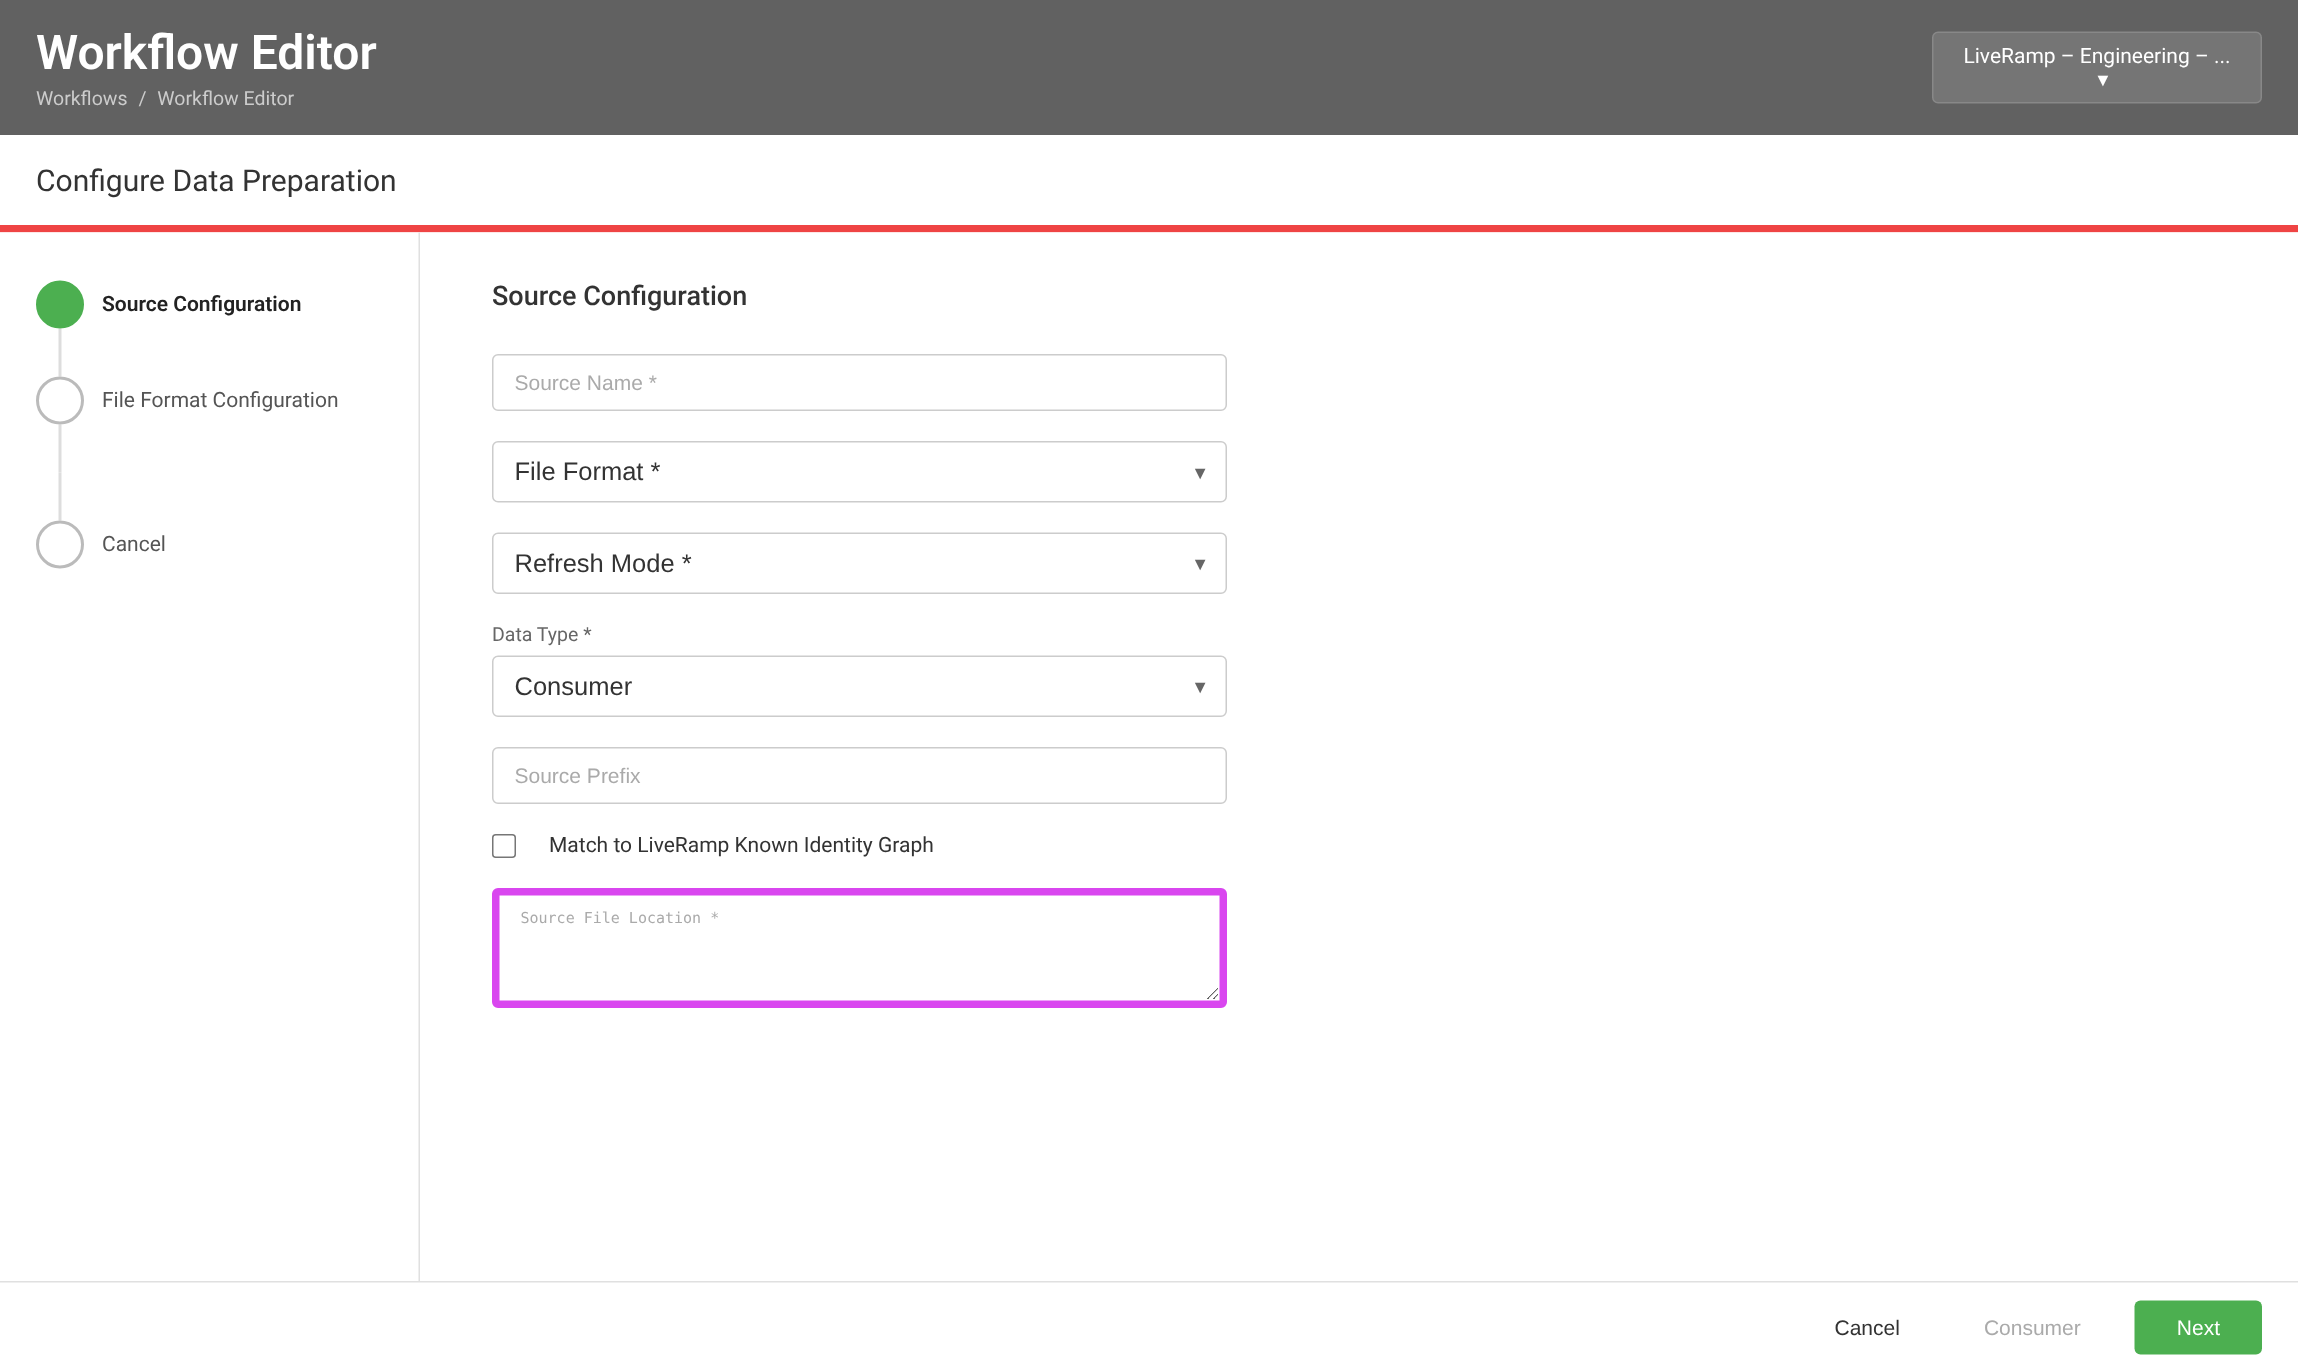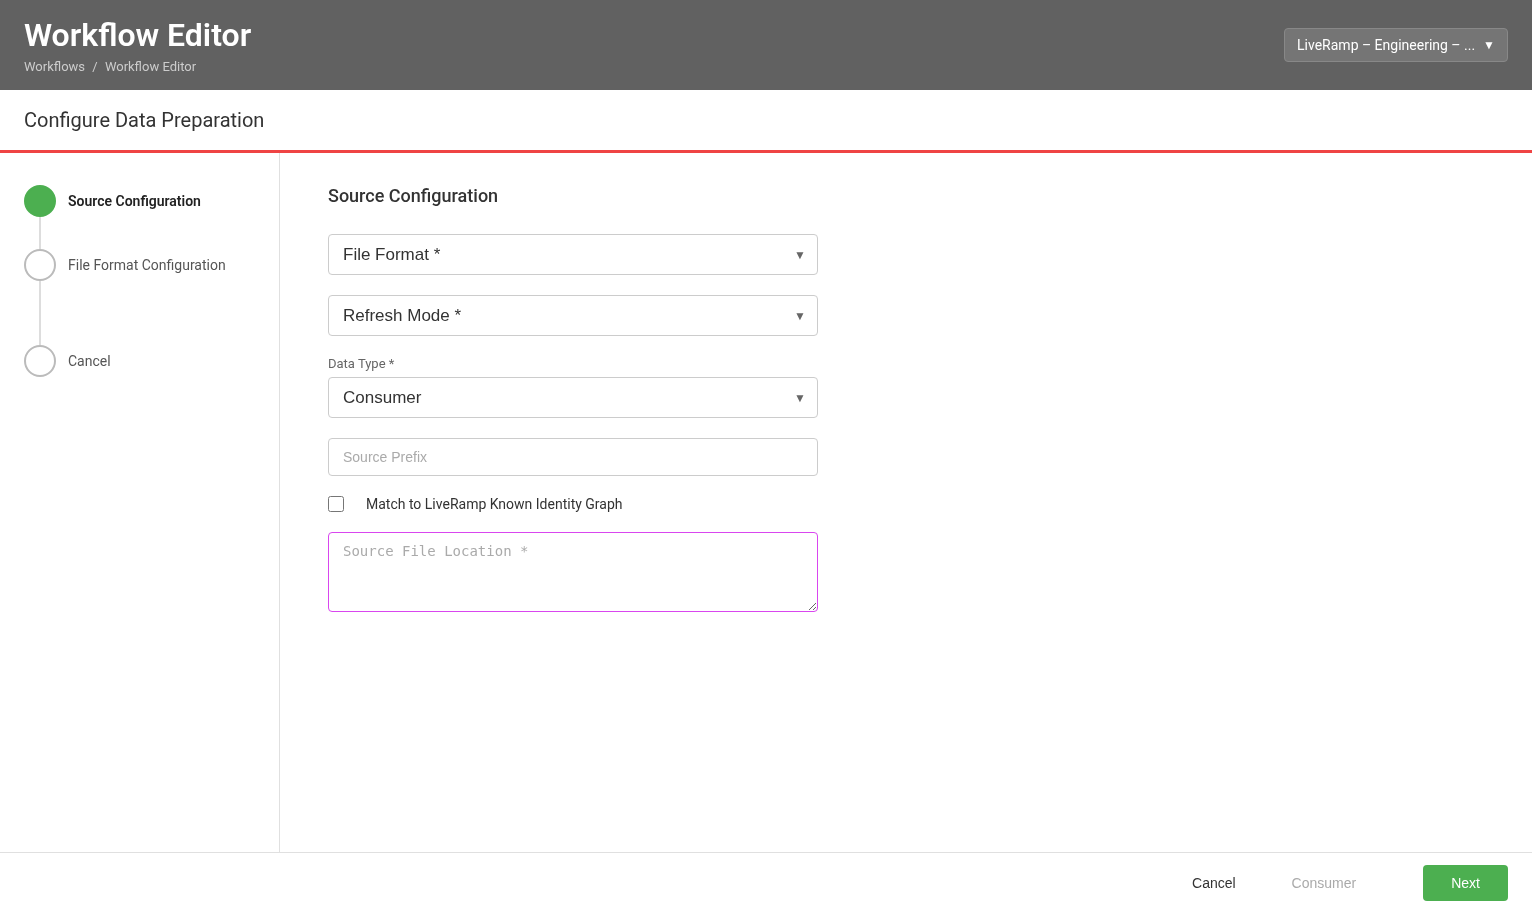--- a/index.html
+++ b/index.html
@@ -34,28 +34,29 @@
       align-items: center;
       background: #757575;
       border: 1px solid #888;
       border-radius: 4px;
       padding: 8px 12px;
       color: white;
       font-size: 14px;
       cursor: pointer;
       min-width: 220px;
       justify-content: space-between;
+      flex-direction: column;
     }
     .header-dropdown .chevron { margin-left: 8px; font-size: 12px; }
 
     
     .page-title-area {
       background: white;
       padding: 18px 24px;
-      border-bottom: 3px solid #ef4444;
+      border-bottom: 5px solid #ef4444;
     }
     .page-title {
       font-size: 20px;
       font-weight: 400;
       color: #333;
     }
 
     
     .main-layout {
       display: flex;
@@ -170,23 +171,23 @@
       transform: translateY(-50%);
       pointer-events: none;
       color: #666;
       font-size: 12px;
     }
 
     .form-textarea {
       width: 100%;
       max-width: 490px;
       padding: 10px 14px;
-      border: 1px solid #d946ef;
-      border-radius: 4px;
-      font-size: 14px;
+      border: 5px solid #d946ef;
+      border-radius: 4px;
+      font-size: 10px;
       color: #333;
       outline: none;
       background: white;
       resize: vertical;
       min-height: 80px;
     }
     .form-textarea::placeholder { color: #aaa; }
 
     .checkbox-row {
       display: flex;
@@ -236,21 +237,20 @@
     }
     .btn-next {
       background: #4CAF50;
       border: none;
       padding: 10px 28px;
       font-size: 14px;
       font-weight: 500;
       color: white;
       cursor: pointer;
       border-radius: 4px;
-      margin-left: 31px;
     }
   </style>
 </head>
 <body>
 
 <div class="header">
   <div class="header-left">
     <div class="header-title">Workflow Editor</div>
     <div class="breadcrumb">
       <span>Workflows</span>
@@ -290,20 +290,23 @@
       <div class="step-circle"></div>
       <span class="step-label">Cancel</span>
     </div>
 
   </div>
 
   <div class="content-area">
 
     <div class="section-title">Source Configuration</div>
 
+    <div class="form-group">
+      <input class="form-input" type="text" placeholder="Source Name *" style="">
+    </div>
 
     <div class="form-group">
       <div class="form-select-wrapper">
         <select class="form-select">
           <option value="" disabled="" selected="">File Format *</option>
           <option value="csv">CSV</option>
           <option value="tsv">TSV</option>
           <option value="json">JSON</option>
           <option value="parquet">Parquet</option>
           <option value="avro">Avro</option>

